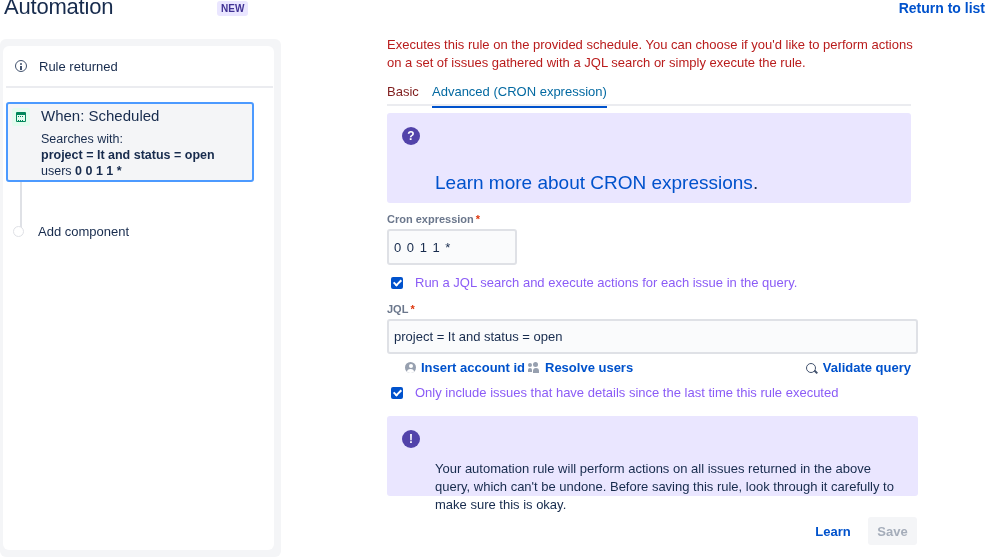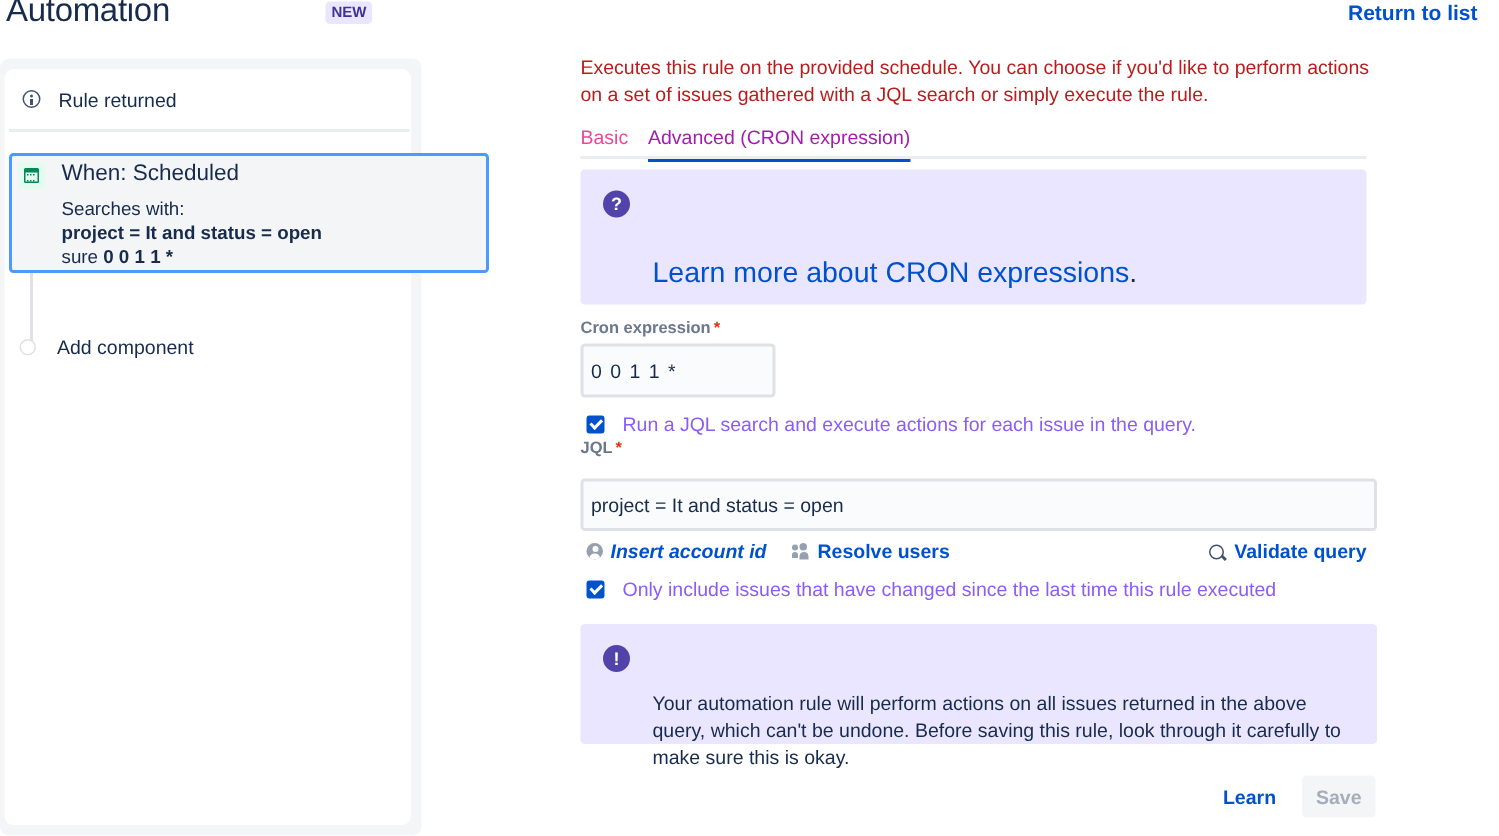--- a/index.html
+++ b/index.html
@@ -15,72 +15,72 @@
   .sidebar-card { position: absolute; left: 3px; top: 7px; width: 271px; height: 504px; background: #ffffff; border-radius: 6px; }
   .rule-details { position: absolute; left: 0; top: 0; width: 271px; height: 40px; display: flex; align-items: center; padding-left: 12px; cursor: pointer; }
   .rule-details .ic { width: 12px; height: 12px; border: 1.3px solid #42526e; border-radius: 50%; position: relative; margin-right: 12px; }
   .rule-details .ic::before { content: ""; position: absolute; left: 3.6px; top: 2px; width: 2px; height: 2px; background: #42526e; border-radius: 1px; }
   .rule-details .ic::after { content: ""; position: absolute; left: 3.6px; top: 4.6px; width: 2px; height: 4px; background: #42526e; }
   .rule-details .lbl { font-size: 13px; color: #172b4d; }
   .sb-divider { position: absolute; left: 3px; top: 40px; width: 267px; height: 2px; background: #ebecf0; }
 
   .timeline-line { position: absolute; left: 17px; top: 130px; width: 2px; height: 56px; background: #dfe1e6; }
 
-  .trigger-card { position: absolute; left: 3px; top: 56px; width: 320px; height: 80px; border: 2px solid #4c9aff; border-radius: 3px; background: #f4f5f7; cursor: pointer; }
+  .trigger-card { position: absolute; left: 3px; top: 56px; width: 248px; height: 80px; border: 2px solid #4c9aff; border-radius: 3px; background: #f4f5f7; cursor: pointer; }
   .trigger-icon { position: absolute; left: 4px; top: 4px; width: 18px; height: 18px; background: #e3fcef; display: flex; align-items: center; justify-content: center; border-radius: 2px; }
   .cal { width: 10px; height: 10px; border: 1.5px solid #00875a; border-top-width: 3px; border-radius: 1px; position: relative; }
   .cal::after { content: ""; position: absolute; left: 1px; top: 1px; width: 5px; height: 3px; border-top: 1px dotted #00875a; border-bottom: 1px dotted #00875a; }
   .trigger-title { position: absolute; left: 33px; top: 3px; font-size: 15px; color: #172b4d; }
   .trigger-sub { position: absolute; left: 33px; top: 27px; font-size: 12.5px; line-height: 16px; color: #172b4d; }
   .trigger-sub b { font-weight: 700; }
 
   .add-comp { position: absolute; left: 10px; top: 178px; display: flex; align-items: center; cursor: pointer; }
   .add-comp .dot { width: 11px; height: 11px; border: 1.5px solid #dfe1e6; border-radius: 50%; background: #fff; margin-right: 14px; }
   .add-comp .lbl { font-size: 13px; color: #172b4d; }
 
   
   .main { position: absolute; left: 387px; top: 0; width: 530px; }
   .desc { position: absolute; left: 0; top: 36px; width: 530px; font-size: 13px; line-height: 18px; color: #b91c1c; }
   .tabs { position: absolute; left: 0; top: 82px; width: 524px; height: 24px; border-bottom: 2px solid #ebecf0; }
   .tab { position: absolute; top: 2px; font-size: 13px; cursor: pointer; }
-  .tab-basic { left: 0; color: #ec4899; }
-  .tab-adv { left: 45px; color: #a21caf; }
+  .tab-basic { left: 0; color: #7f1d1d; }
+  .tab-adv { left: 45px; color: #0369a1; }
   .tab-adv::after { content: ""; position: absolute; left: 0; right: 0; bottom: -9px; height: 2px; background: #0052cc; }
 
   .msg { position: absolute; left: 0; background: #eae6ff; border-radius: 3px; }
   .msg-info { top: 113px; width: 524px; height: 90px; }
   .msg-warn { top: 416px; width: 531px; height: 80px; }
   .msg-icon { position: absolute; left: 15px; width: 18px; height: 18px; border-radius: 50%; background: #5243aa; color: #fff; font-size: 12px; font-weight: 700; display: flex; align-items: center; justify-content: center; }
   .msg-info .msg-icon { top: 14px; }
   .msg-warn .msg-icon { top: 14px; }
   .msg-text { position: absolute; left: 48px; font-size: 13px; line-height: 18px; color: #172b4d; }
   .msg-info .msg-text { top: 14px; width: 470px; }
   .msg-warn .msg-text { top: 14px; width: 470px; margin-top: 30px; }
   .msg-link { position: absolute; left: 48px; top: 59px; font-size: 19px; color: #0052cc; cursor: pointer; }
   .msg-link .dot { color: #172b4d; }
 
   .field-label { position: absolute; left: 0; font-size: 11px; font-weight: 700; color: #6b778c; }
   .req { color: #de350b; margin-left: 2px; }
   .cron-label { top: 213px; }
-  .jql-label { top: 293px; }
+  .jql-label { top: 303px; }
 
   .input { position: absolute; left: 0; background: #fafbfc; border: 2px solid #dfe1e6; border-radius: 3px; font-size: 13px; color: #172b4d; padding: 0 5px; display: flex; align-items: center; }
   .cron-input { top: 229px; width: 130px; height: 36px; letter-spacing: 1px; }
   .jql-input { top: 319px; width: 531px; height: 35px; }
 
   .checkbox-row { position: absolute; left: 4px; display: flex; align-items: center; cursor: pointer; }
   .cb { width: 12px; height: 12px; background: #0052cc; border-radius: 2px; position: relative; margin-right: 12px; }
   .cb::after { content: ""; position: absolute; left: 3.5px; top: 1.5px; width: 3px; height: 6px; border: solid #fff; border-width: 0 2px 2px 0; transform: rotate(45deg); }
   .cb-label { font-size: 13px; color: #8b5cf6; }
   .cb-run { top: 275px; }
   .cb-only { top: 385px; }
 
   .jql-actions { position: absolute; left: 4px; top: 360px; width: 520px; height: 16px; }
   .jql-action { position: absolute; top: 0; display: flex; align-items: center; font-size: 13px; font-weight: 700; color: #0052cc; cursor: pointer; }
-  .act-insert { left: 0; font-style: italic; }
+  .act-insert { left: 14px; }
   .act-resolve { left: 137px; }
   .act-validate { right: 0; }
   .user-ic { width: 11px; height: 11px; border-radius: 50%; background: #97a0af; margin-right: 5px; position: relative; overflow: hidden; }
   .user-ic::before { content: ""; position: absolute; left: 3.5px; top: 2px; width: 4px; height: 4px; border-radius: 50%; background: #fff; }
   .user-ic::after { content: ""; position: absolute; left: 2px; top: 7px; width: 7px; height: 6px; border-radius: 50%; background: #fff; }
   .users-ic { width: 12px; height: 11px; margin-right: 5px; position: relative; }
   .users-ic span { position: absolute; background: #97a0af; border-radius: 50%; }
   .search-ic { width: 10px; height: 10px; border: 1.6px solid #42526e; border-radius: 50%; margin-right: 7px; position: relative; }
   .search-ic::after { content: ""; position: absolute; left: 7px; top: 7px; width: 4px; height: 1.6px; background: #42526e; transform: rotate(45deg); }
 
@@ -106,21 +106,21 @@
     <div class="timeline-line"></div>
 
     <div class="trigger-card">
       <div class="trigger-icon">
           <div class="cal"></div>
         </div>
       <div class="trigger-title">When: Scheduled</div>
       <div class="trigger-sub">
         <div>Searches with:</div>
         <div><b>project = It and status = open</b></div>
-        <div><span>sure</span> <b>0 0 1 1 *</b></div>
+        <div><span>users</span> <b>0 0 1 1 *</b></div>
       </div>
     </div>
 
     <div class="add-comp">
       <span class="dot"></span>
       <span class="lbl">Add component</span>
     </div>
   </div>
 </div>
 
@@ -163,21 +163,21 @@
       <span>Resolve users</span>
     </div>
     <div class="jql-action act-validate">
       <span class="search-ic"></span>
       <span>Validate query</span>
     </div>
   </div>
 
   <div class="checkbox-row cb-only">
     <span class="cb"></span>
-    <span class="cb-label">Only include issues that have changed since the last time this rule executed</span>
+    <span class="cb-label">Only include issues that have details since the last time this rule executed</span>
   </div>
 
   <div class="msg msg-warn">
     <div class="msg-icon">!</div>
     <div class="msg-text">Your automation rule will perform actions on all issues returned in the above query, which can't be undone. Before saving this rule, look through it carefully to make sure this is okay.</div>
   </div>
 
   <div class="footer-btn btn-cancel">Learn</div>
   <div class="footer-btn btn-save">Save</div>
 </div>

